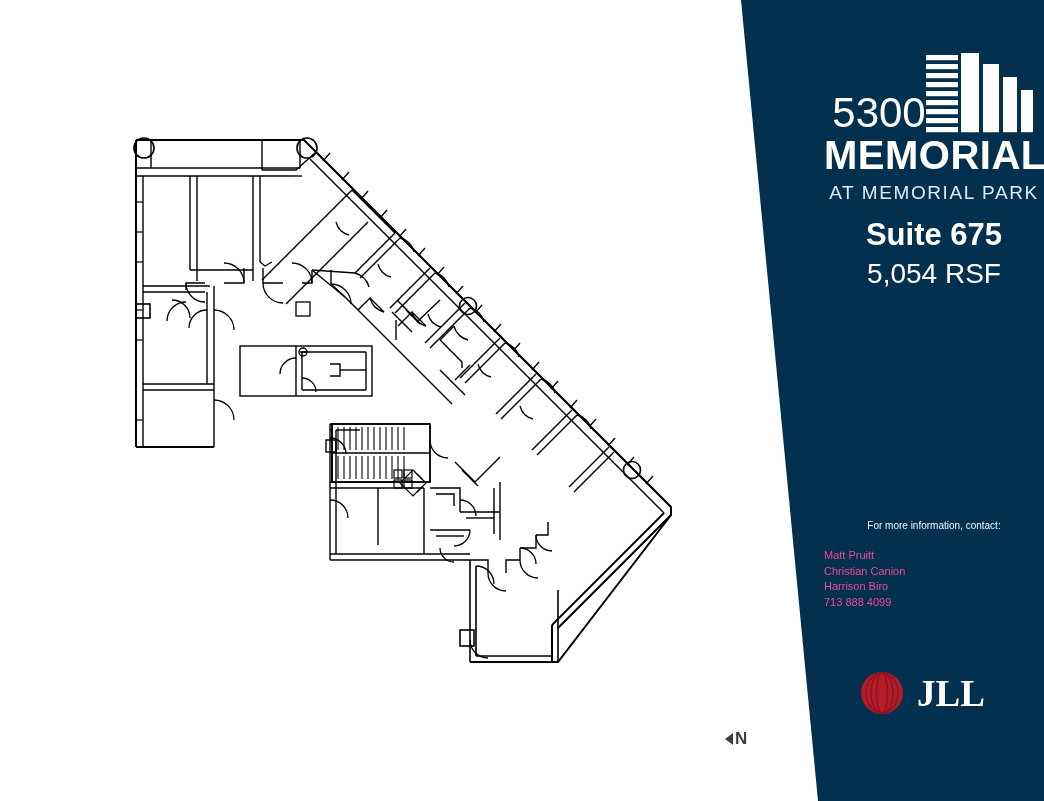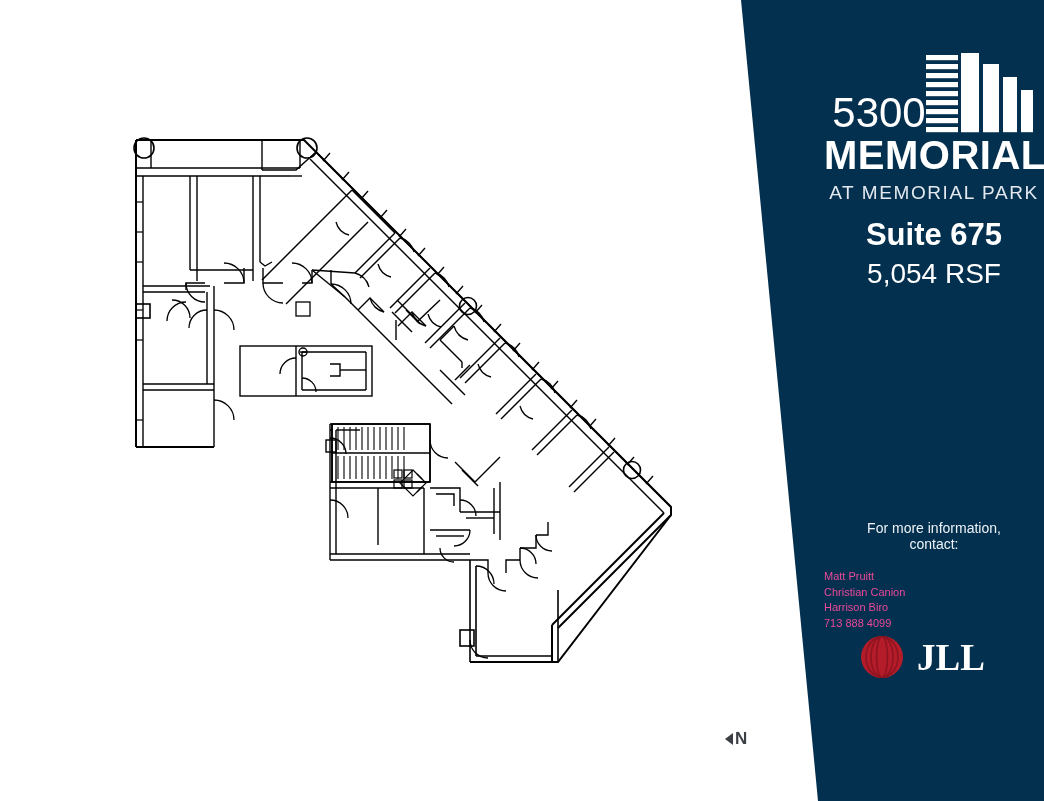--- a/index.html
+++ b/index.html
@@ -135,38 +135,38 @@
 
   
   #contact-block {
     position: absolute;
     left: 0; top: 520px;
     width: 220px;
     padding-right: 28px;
     box-sizing: border-box;
   }
   #contact-heading {
-    font-size: 14px;
+    font-size: 10px;
     color: #eef2f6;
     text-align: center;
     padding-left: 28px;
     box-sizing: border-box;
   }
   .contact-name {
     font-size: 11px;
     color: #ec4899;
     text-align: left;
     line-height: 1.42;
   }
   #contact-names { margin-top: 17px; }
 
   
   #jll-logo {
     position: absolute;
-    left: 0; top: 636px;
+    left: 0; top: 672px;
     width: 220px;
     display: flex;
     align-items: center;
     justify-content: center;
     gap: 14px;
     padding-right: 22px;
     box-sizing: border-box;
   }
   #jll-text {
     font-family: "Liberation Serif", serif;

